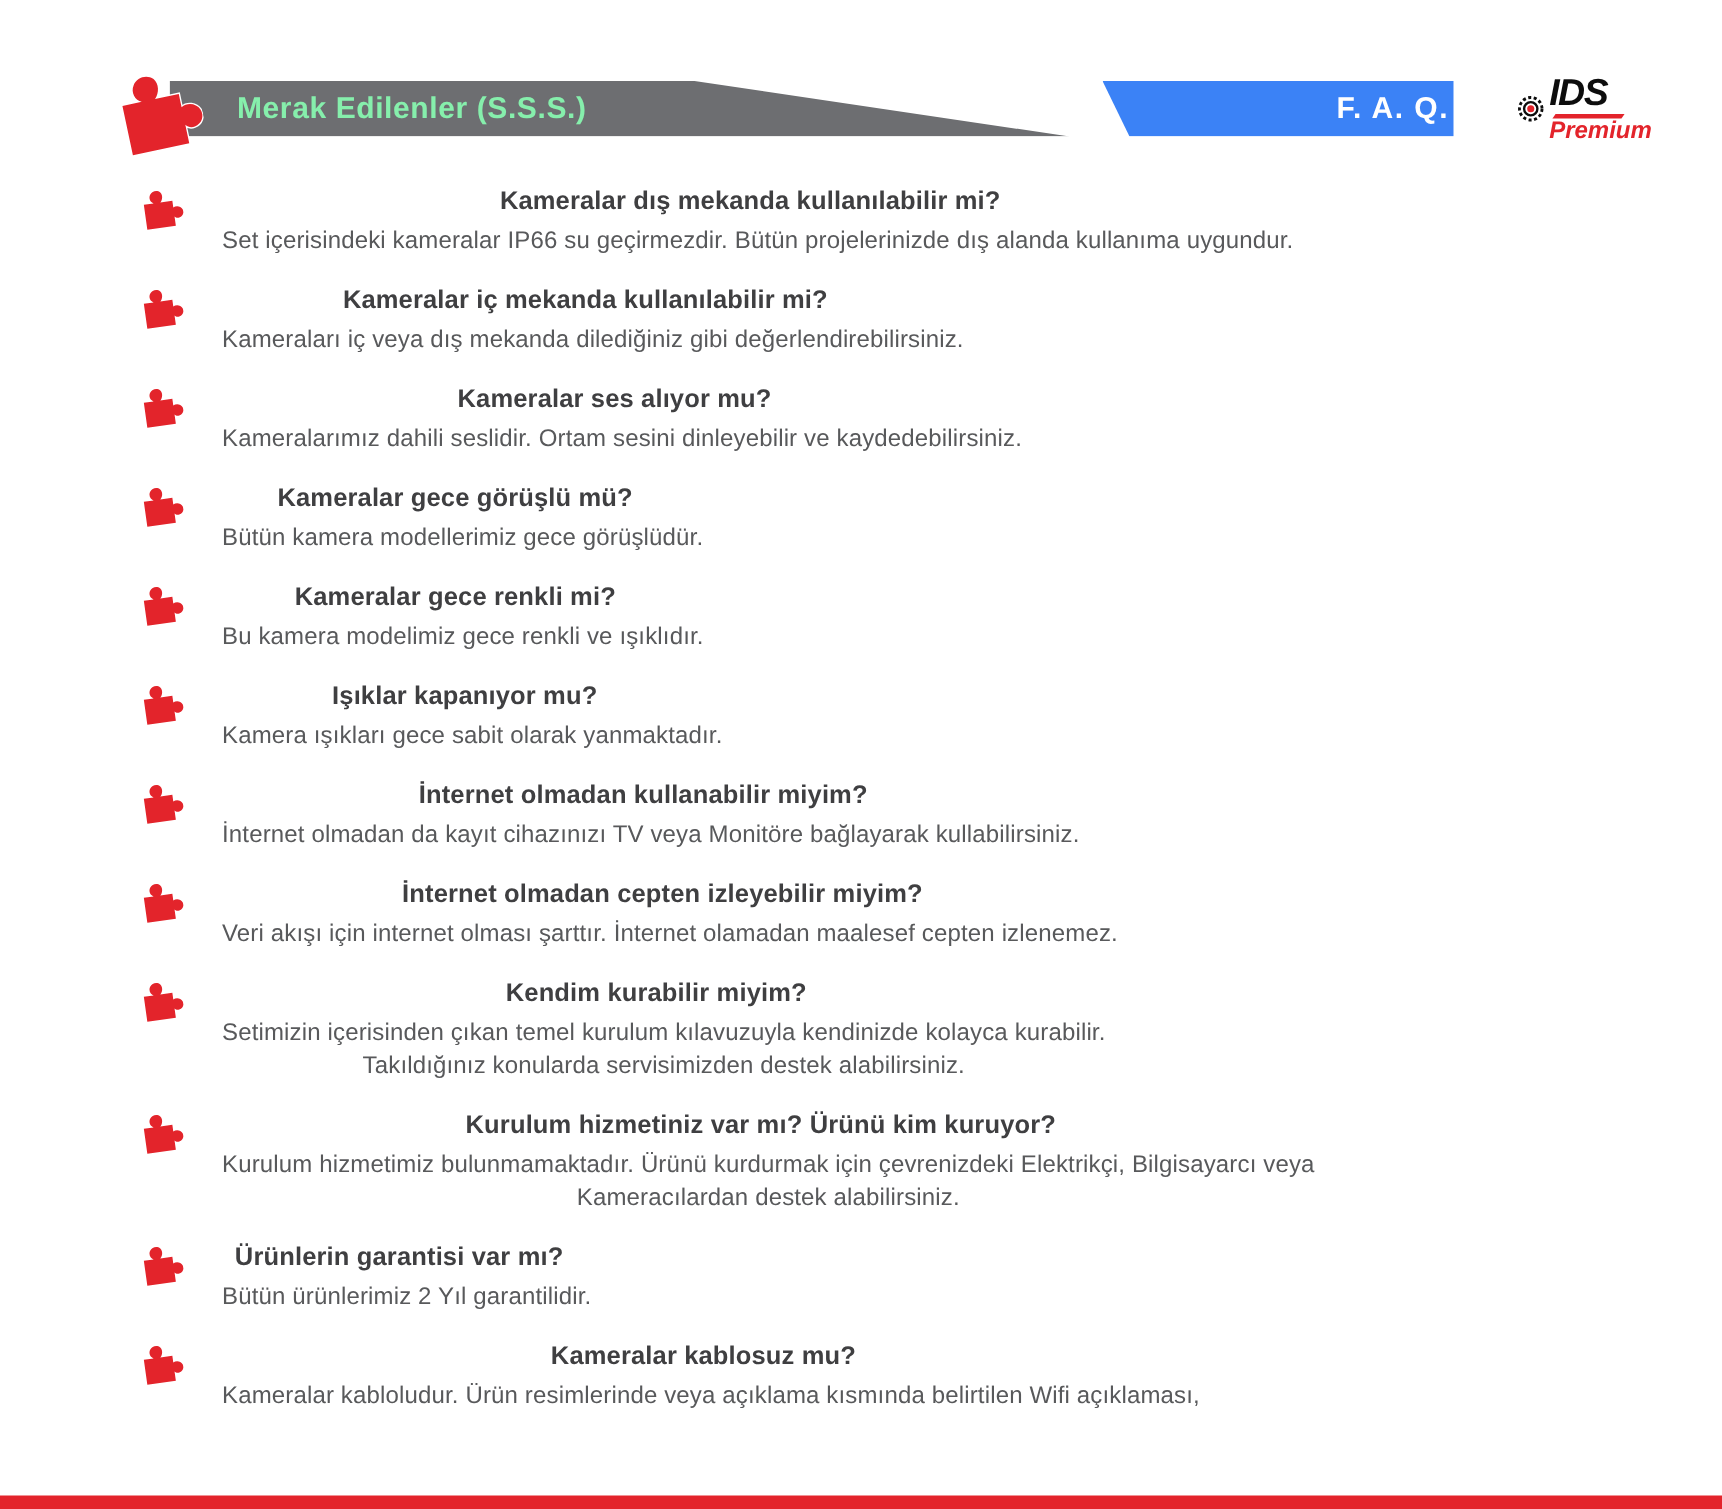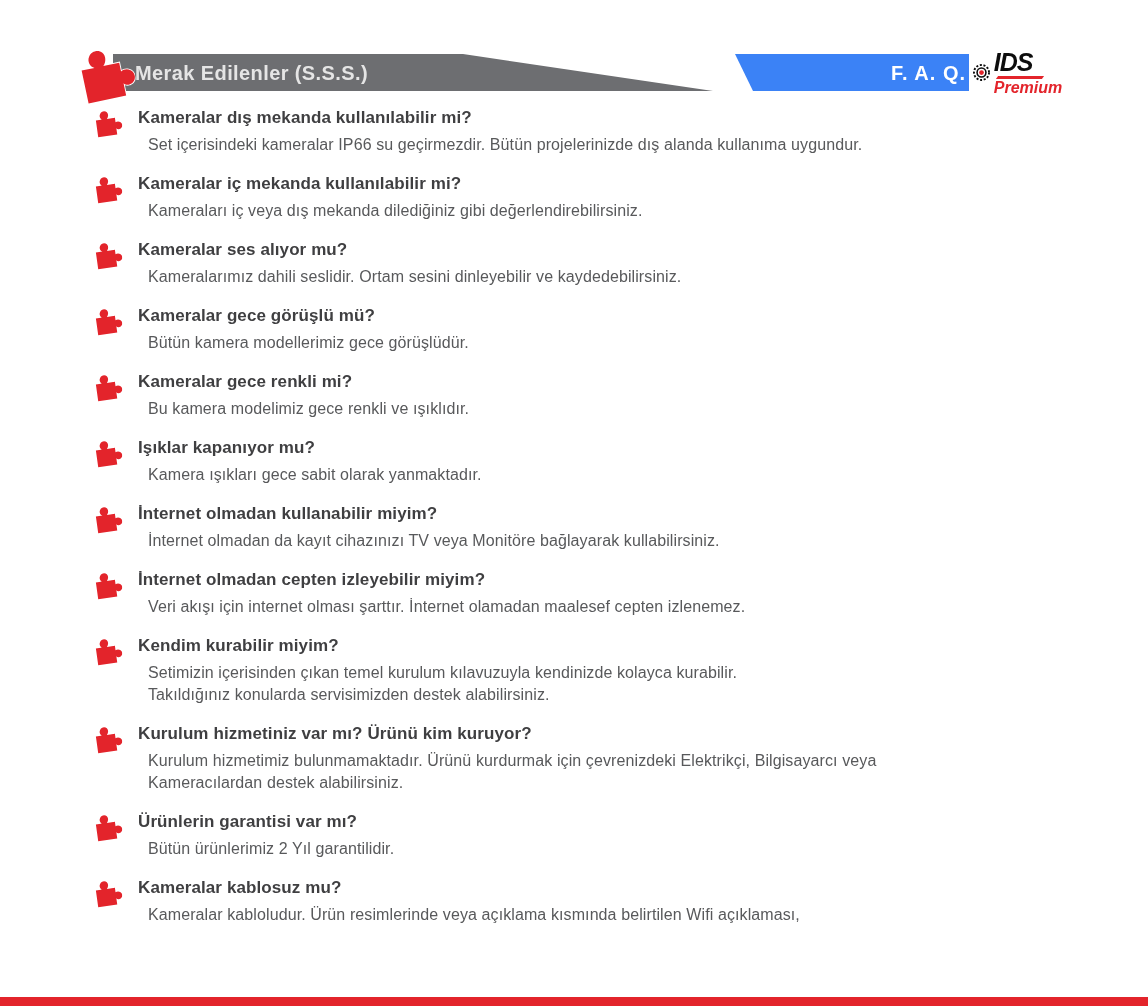--- a/index.html
+++ b/index.html
@@ -13,39 +13,39 @@
 
   
   .header { position: absolute; top: 54px; left: 0; width: 1148px; height: 37px; }
 
   .bar-gray {
     position: absolute; left: 113px; top: 0; width: 600px; height: 37px;
     background: #6d6e71;
     clip-path: polygon(0 0, 350px 0, 100% 100%, 0 100%);
   }
   .title {
-    position: absolute; left: 22px; top: 50%; transform: translateY(-50%);
-    color: #e5e5e5; font-size: 20px; font-weight: 700; letter-spacing: 0.4px;
+    position: absolute; left: 45px; top: 50%; transform: translateY(-50%);
+    color: #86efac; font-size: 20px; font-weight: 700; letter-spacing: 0.4px;
     white-space: nowrap;
   }
   .bar-red {
     position: absolute; left: 735px; top: 0; width: 327px; height: 37px;
     background: #3b82f6;
     clip-path: polygon(0 0, 100% 0, 100% 100%, 18px 100%);
   }
   .faq-label {
     position: absolute; right: 96px; top: 50%; transform: translateY(-50%);
     color: #ffffff; font-size: 20px; font-weight: 700; letter-spacing: 1px;
     white-space: nowrap;
   }
 
   .logo {
     position: absolute; left: 969px; top: -3px; width: 96px; height: 43px;
     background: #ffffff;
-    display: flex; align-items: center; justify-content: center; gap: 3px;
+    display: flex; align-items: center; justify-content: center; gap: 3px; padding-left: 39px;
   }
   .logo-text { display: flex; flex-direction: column; }
   .ids {
     font-size: 25px; font-weight: 900; font-style: italic;
     color: #0d0d0d; letter-spacing: -1px; line-height: 1;
   }
   .logo-underline {
     height: 3px; width: 46px; background: #e3242b;
     transform: skewX(-35deg); margin: 1px 0 1px 3px;
   }
@@ -56,21 +56,21 @@
 
   .piece { fill: #e3242b; }
   .piece-big {
     position: absolute; left: 74px; top: -12px; width: 60px; height: 60px;
     transform: rotate(-12deg);
     stroke: #ffffff; stroke-width: 3; paint-order: stroke;
     z-index: 2;
   }
 
   
-  .faq-list { position: absolute; top: 106px; left: 92px; width: 1000px; }
+  .faq-list { position: absolute; top: 122px; left: 92px; width: 1000px; text-align: center; }
   .faq-item { display: flex; align-items: flex-start; margin-bottom: 16px; }
   .faq-item .piece {
     width: 30px; height: 30px; flex: none;
     margin-right: 16px; margin-top: 1px;
     transform: rotate(-8deg);
   }
   .q {
     font-size: 17px; font-weight: 700; color: #3f3f41;
     line-height: 23px; white-space: nowrap; letter-spacing: 0.1px;
   }

